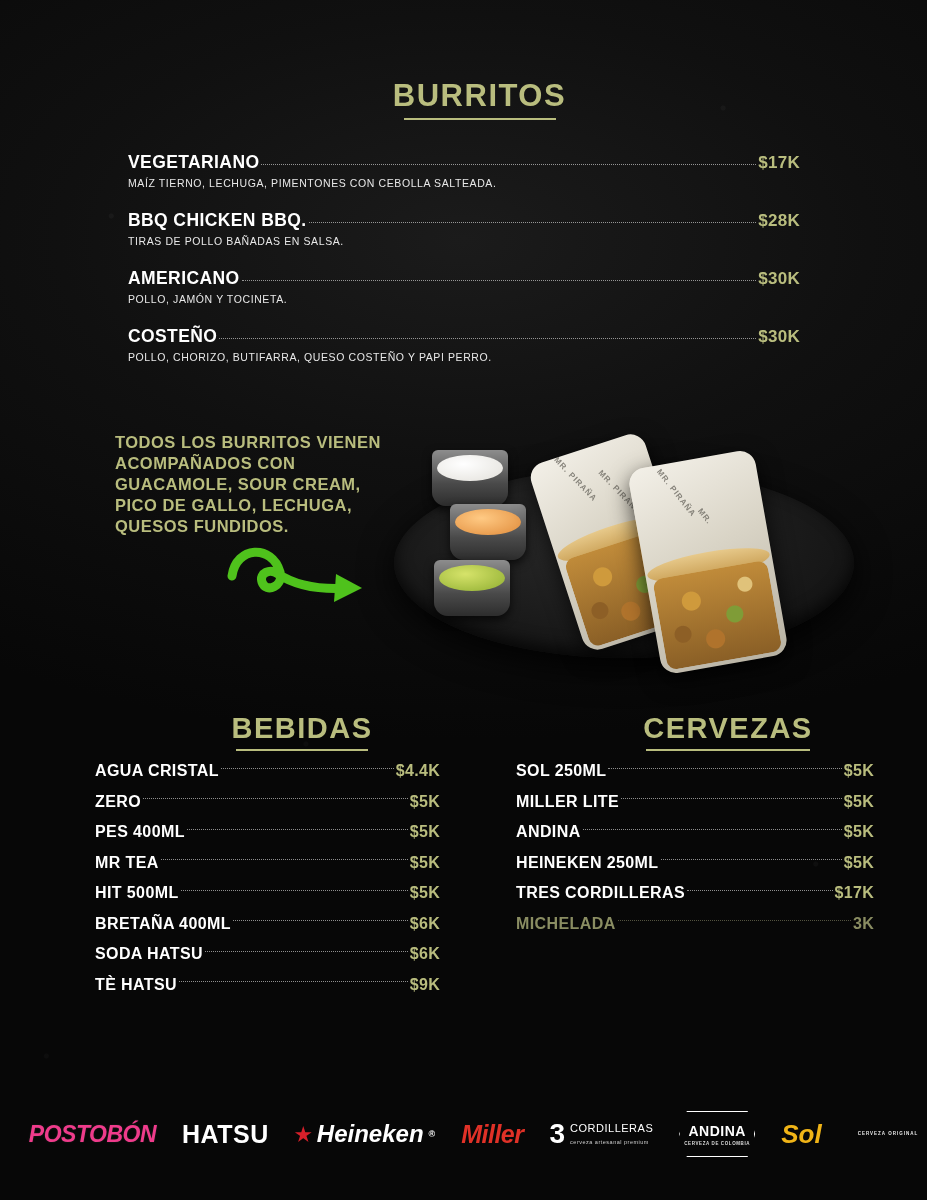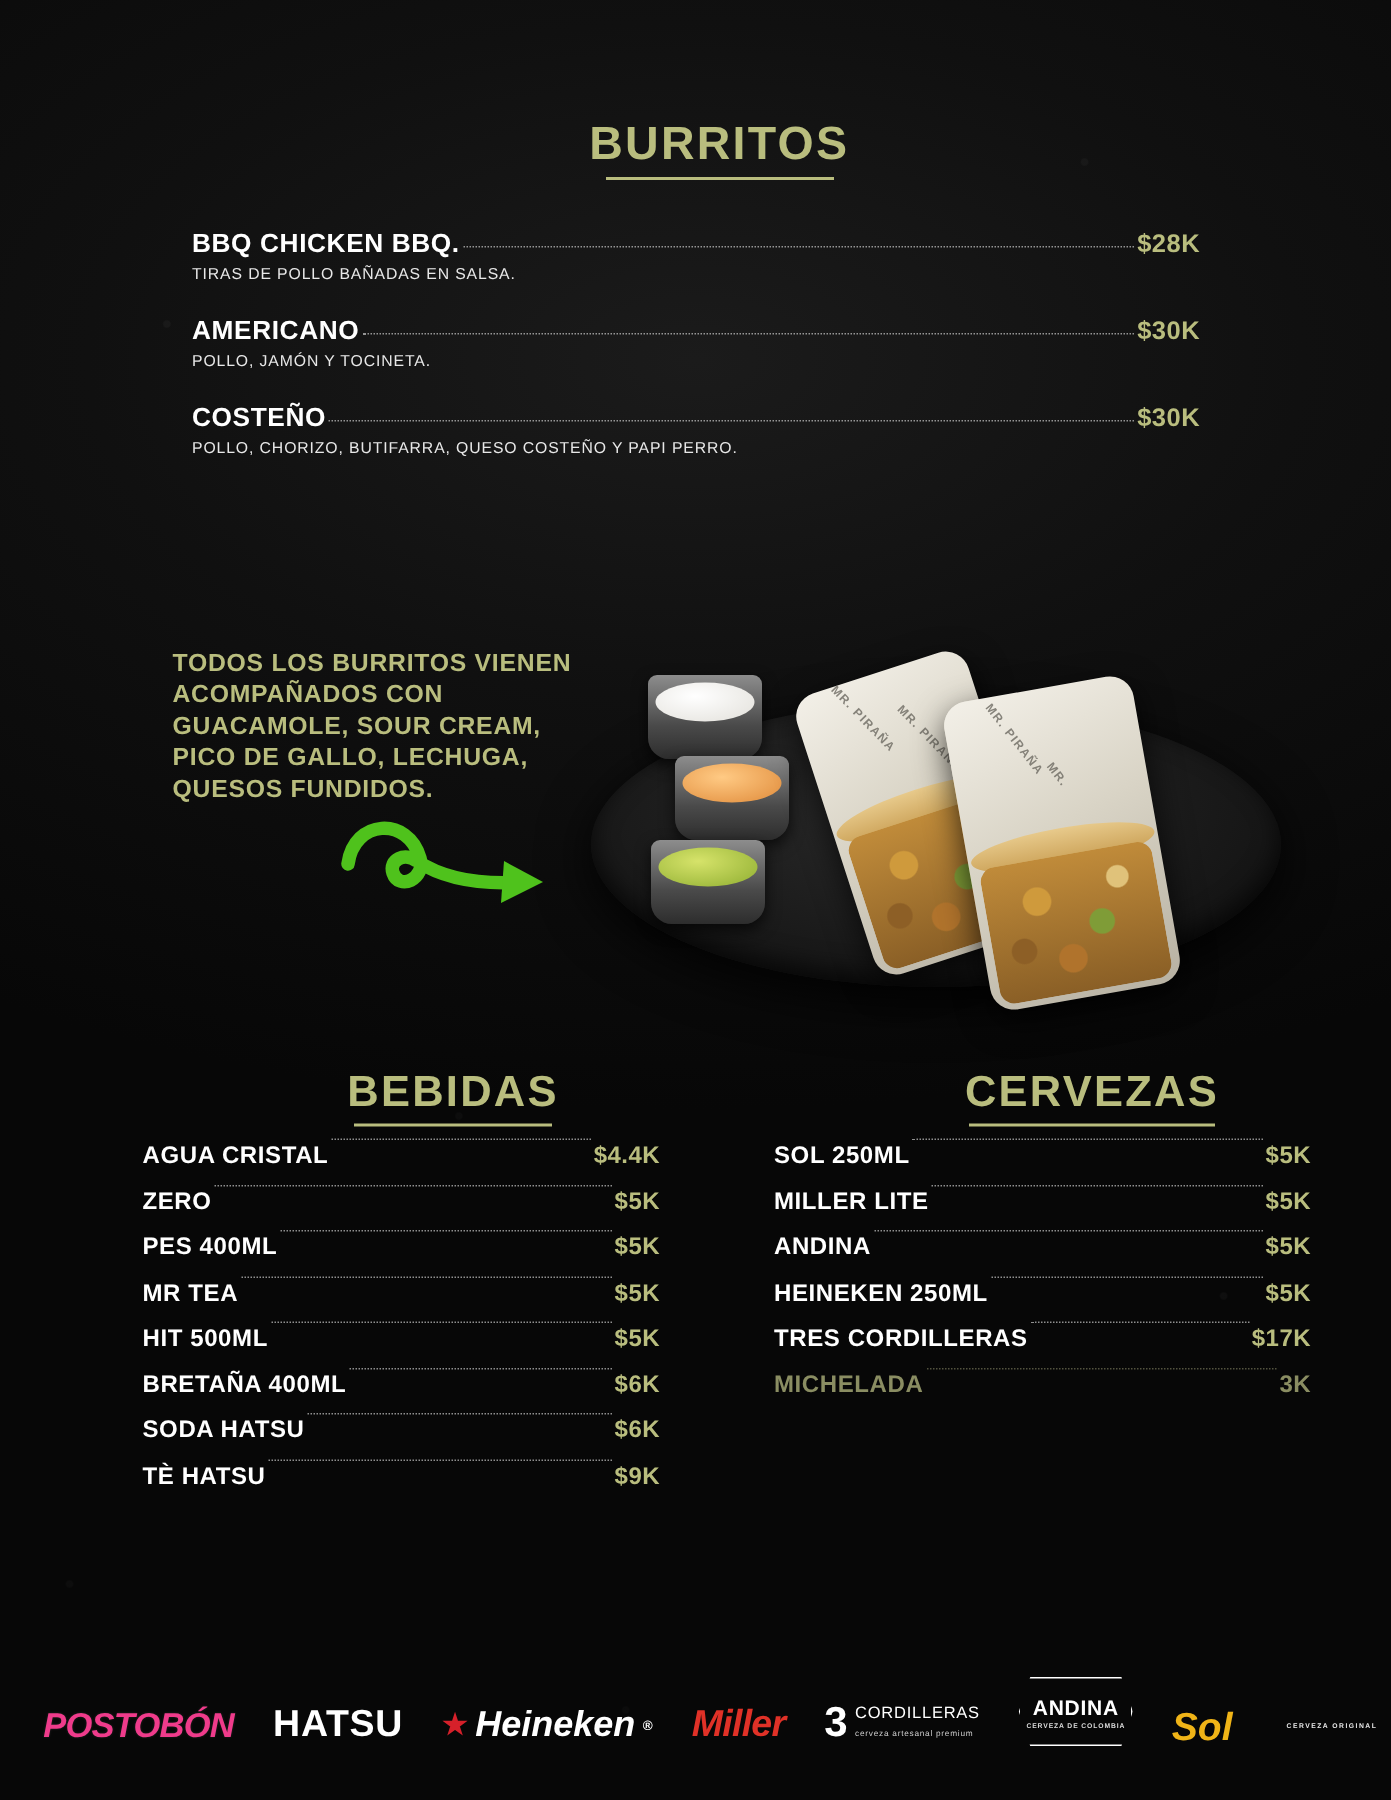--- a/index.html
+++ b/index.html
@@ -224,21 +224,21 @@
     width: 345px;
   }
   #cervezas-list {
     position: absolute;
     left: 516px;
     top: 762px;
     width: 358px;
   }
   .drink-row {
     display: flex;
-    align-items: flex-start;
+    align-items: center;
     margin-bottom: 12.5px;
   }
   .drink-name {
     font-size: 16px;
     font-weight: bold;
     letter-spacing: 0.4px;
     white-space: nowrap;
     color: #ffffff;
     text-transform: uppercase;
   }
@@ -253,21 +253,21 @@
   .drink-row.muted .drink-price { color: #8a8d62; }
   .drink-row.muted .dots { border-bottom-color: rgba(160,160,120,0.5); }
 
   
   #brands {
     position: absolute;
     left: 0; right: 0;
     bottom: 36px;
     height: 60px;
     display: flex;
-    align-items: flex-end;
+    align-items: center;
     justify-content: center;
     gap: 26px;
     padding-left: 20px;
   }
   .brand { display: flex; align-items: center; justify-content: center; }
   #brand-postobon {
     color: #ef3b8b;
     font-size: 23px;
     font-weight: bold;
     letter-spacing: -0.5px;
@@ -335,20 +335,28 @@
 
 <div class="texture"></div>
 
 <div class="section-title" id="burritos-title">
   <span>BURRITOS</span>
   <span class="underline"></span>
 </div>
 
 <div id="burritos-list">
 
+  <div class="burrito-item">
+    <div class="burrito-row">
+      <span class="burrito-name">VEGETARIANO</span>
+      <span class="dots"></span>
+      <span class="burrito-price">$17K</span>
+    </div>
+    <div class="burrito-desc">MAÍZ TIERNO, LECHUGA, PIMENTONES CON CEBOLLA SALTEADA.</div>
+  </div>
 
   <div class="burrito-item">
     <div class="burrito-row">
       <span class="burrito-name">BBQ CHICKEN BBQ.</span>
       <span class="dots"></span>
       <span class="burrito-price">$28K</span>
     </div>
     <div class="burrito-desc">TIRAS DE POLLO BAÑADAS EN SALSA.</div>
   </div>
 

